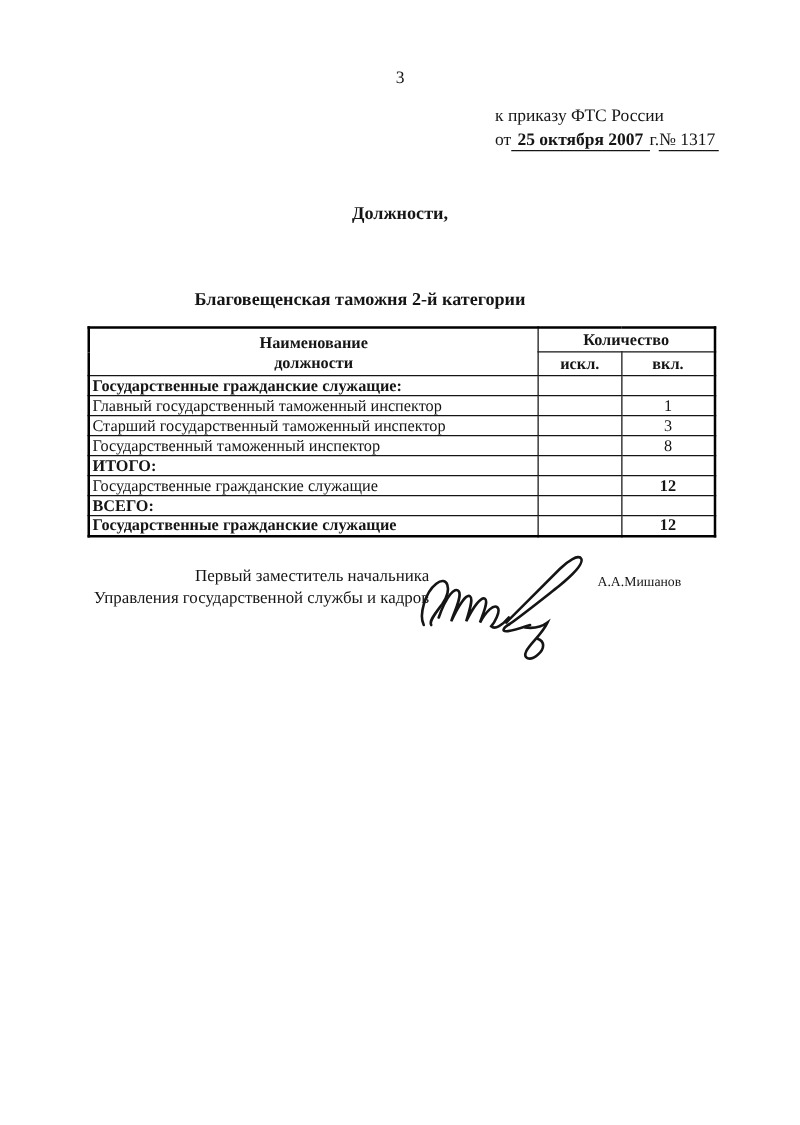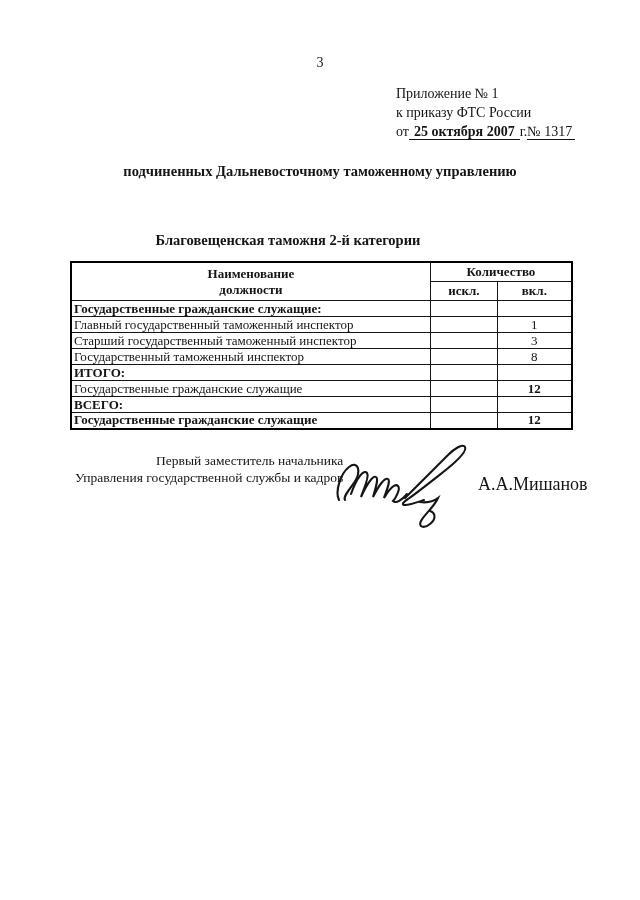--- a/index.html
+++ b/index.html
@@ -53,44 +53,43 @@
   td.cell-incl { width: 75px; text-align: center; }
   th.col-excl { width: 67px; }
   th.col-incl { width: 75px; }
   tr.row-bold td { font-weight: bold; }
   td.num-bold { font-weight: bold; }
   .sign-title {
     position: absolute; top: 452px; left: 75px;
     font-size: 13.5px; line-height: 17px; text-align: right;
   }
   .sign-name {
-    position: absolute; top: 474px; left: 478px;
-    font-size: 18px; white-space: nowrap;
+    position: absolute; top: 460px; left: 478px;
+    font-size: 11px; white-space: nowrap;
   }
   .sign-scrawl {
     position: absolute; top: 430px; left: 332px;
     width: 150px; height: 102px;
   }
   .sign-scrawl svg { width: 100%; height: 100%; }
 </style>
 </head>
 <body>
 
 <div class="page">
 
   <div class="page-number">3</div>
 
   <div class="appendix-block">
-    <div>Приложение № 1</div>
     <div>к приказу ФТС России</div>
     <div><span>от</span><span class="u u-date">25 октября 2007</span><span>г.</span><span class="u u-num">№ 1317</span></div>
   </div>
 
   <div class="doc-title">
-    <div>подчиненных Дальневосточному таможенному управлению</div>
+    <div>Должности,</div>
   </div>
 
   <div class="doc-subtitle">Благовещенская таможня 2-й категории</div>
 
   <table class="staff">
     <thead>
       <tr>
         <th rowspan="2">
           <div>Наименование</div>
           <div>должности</div>

